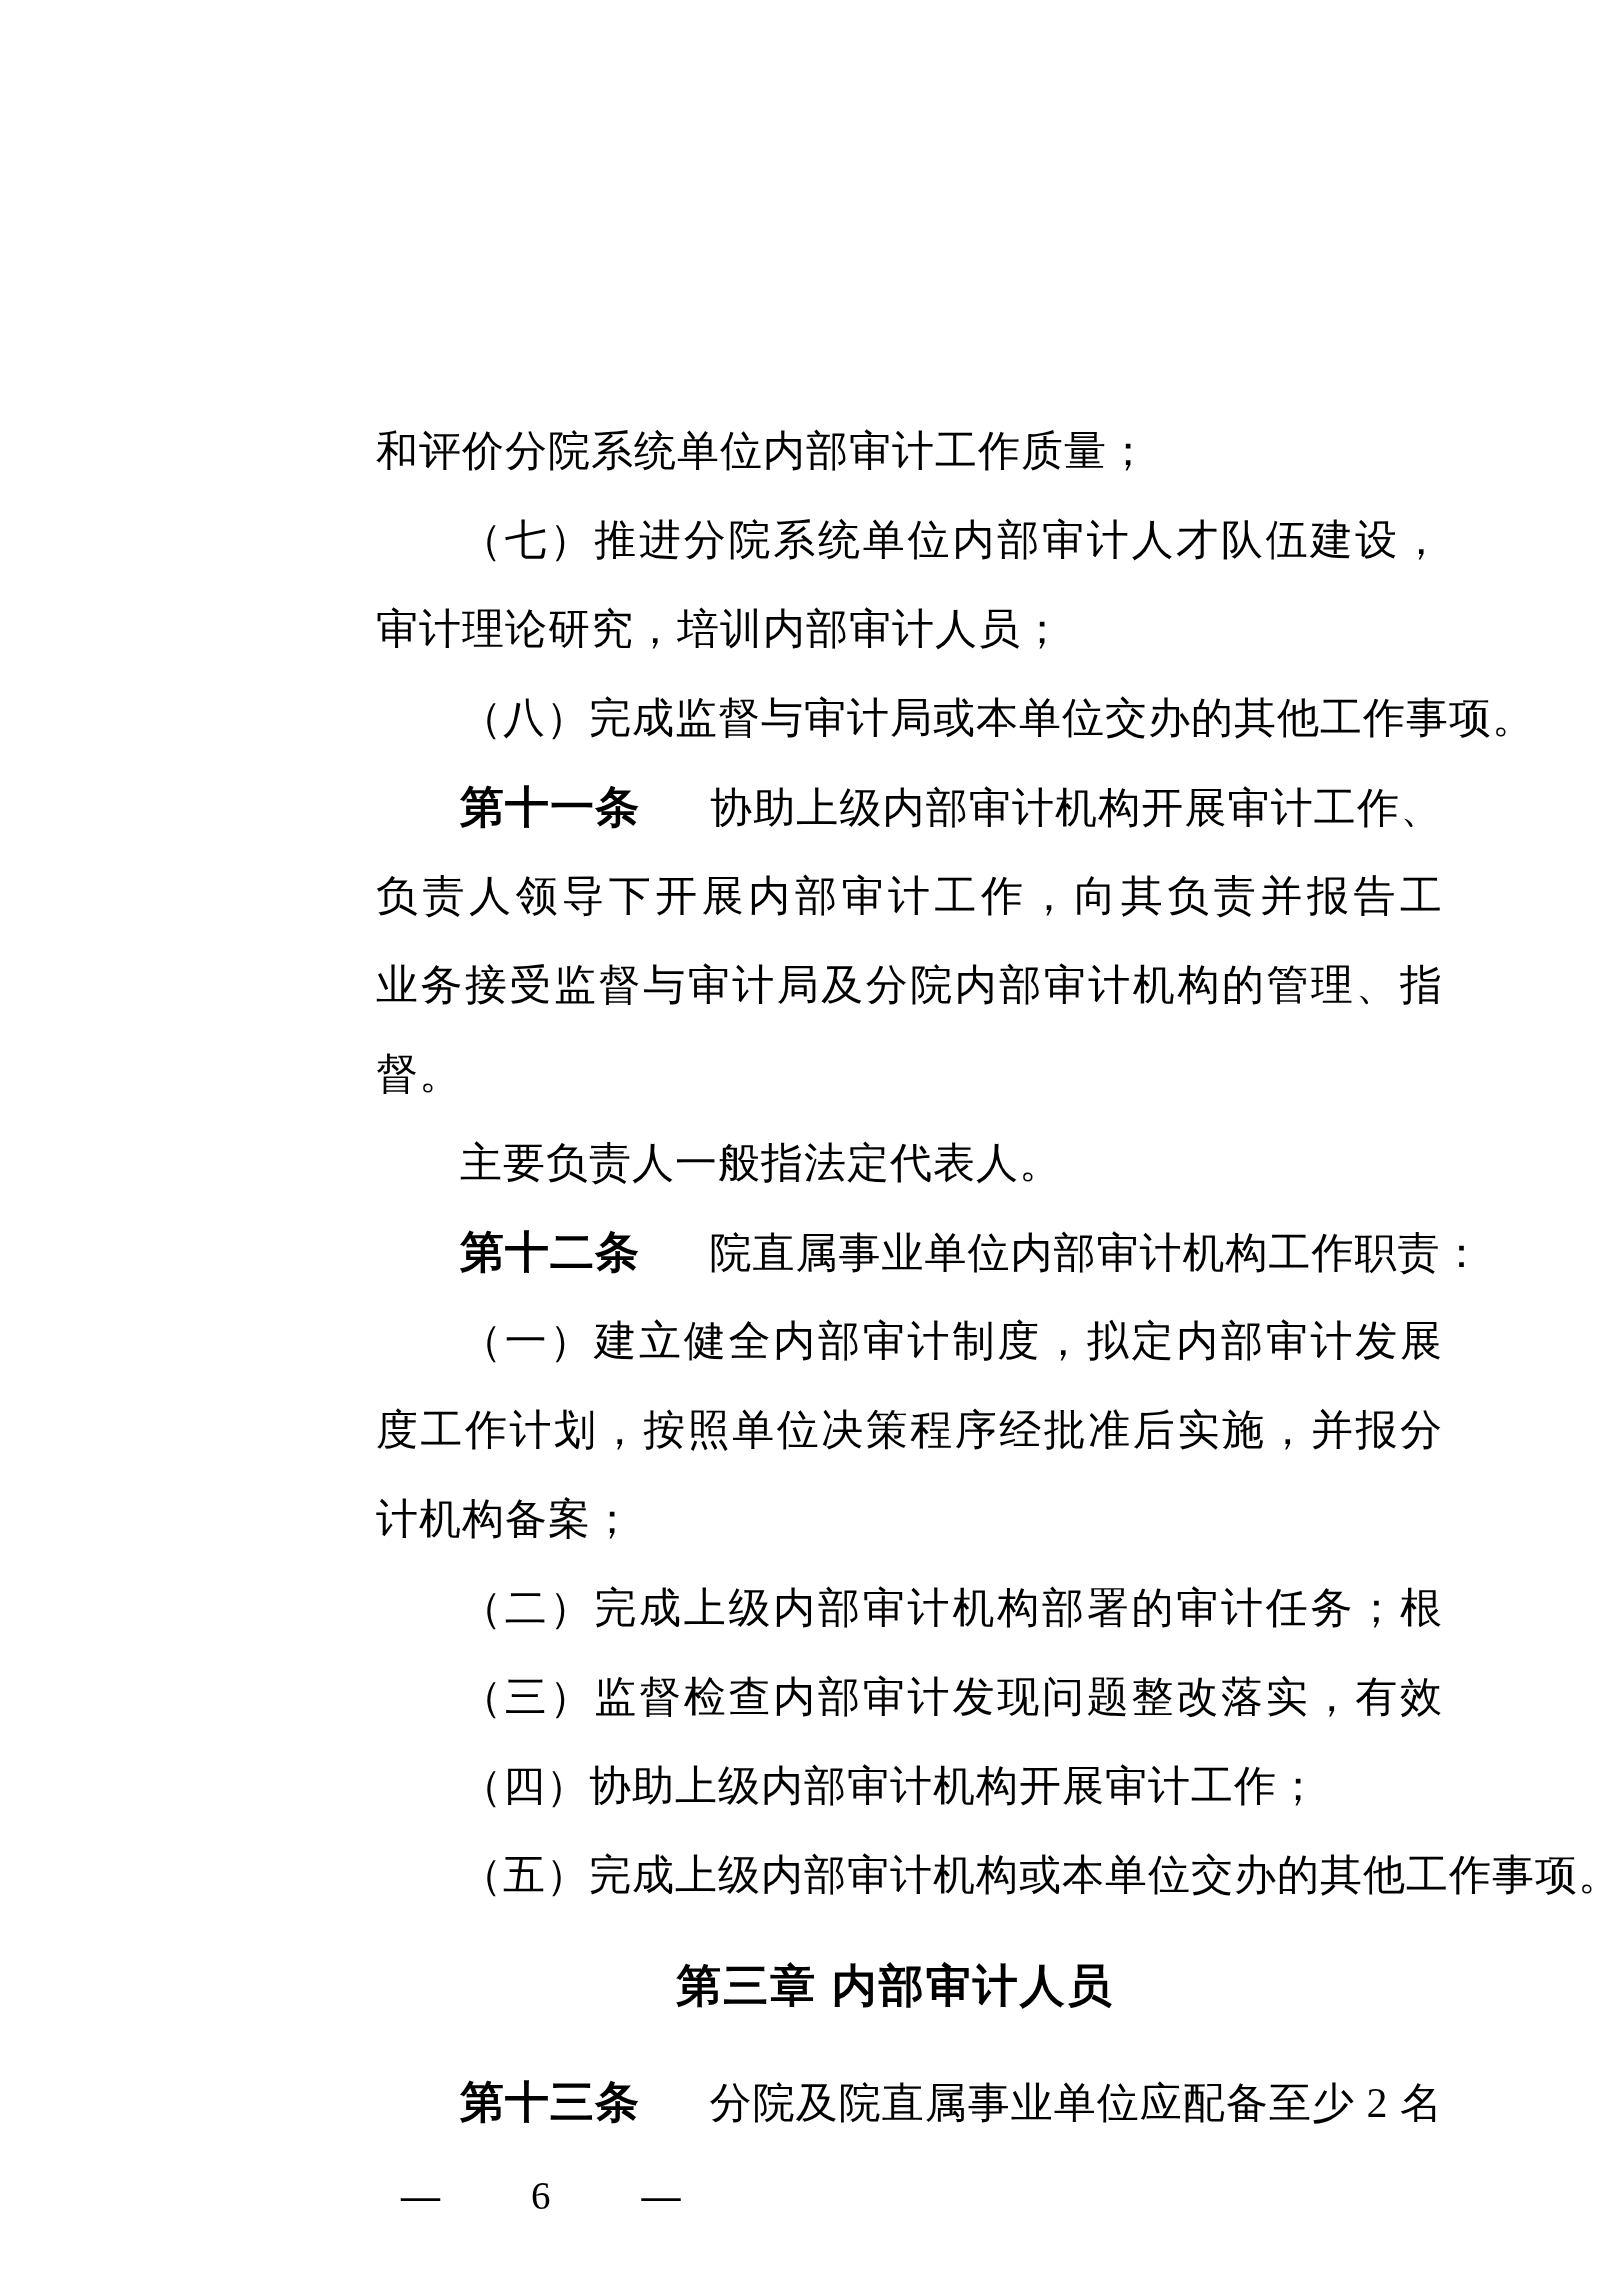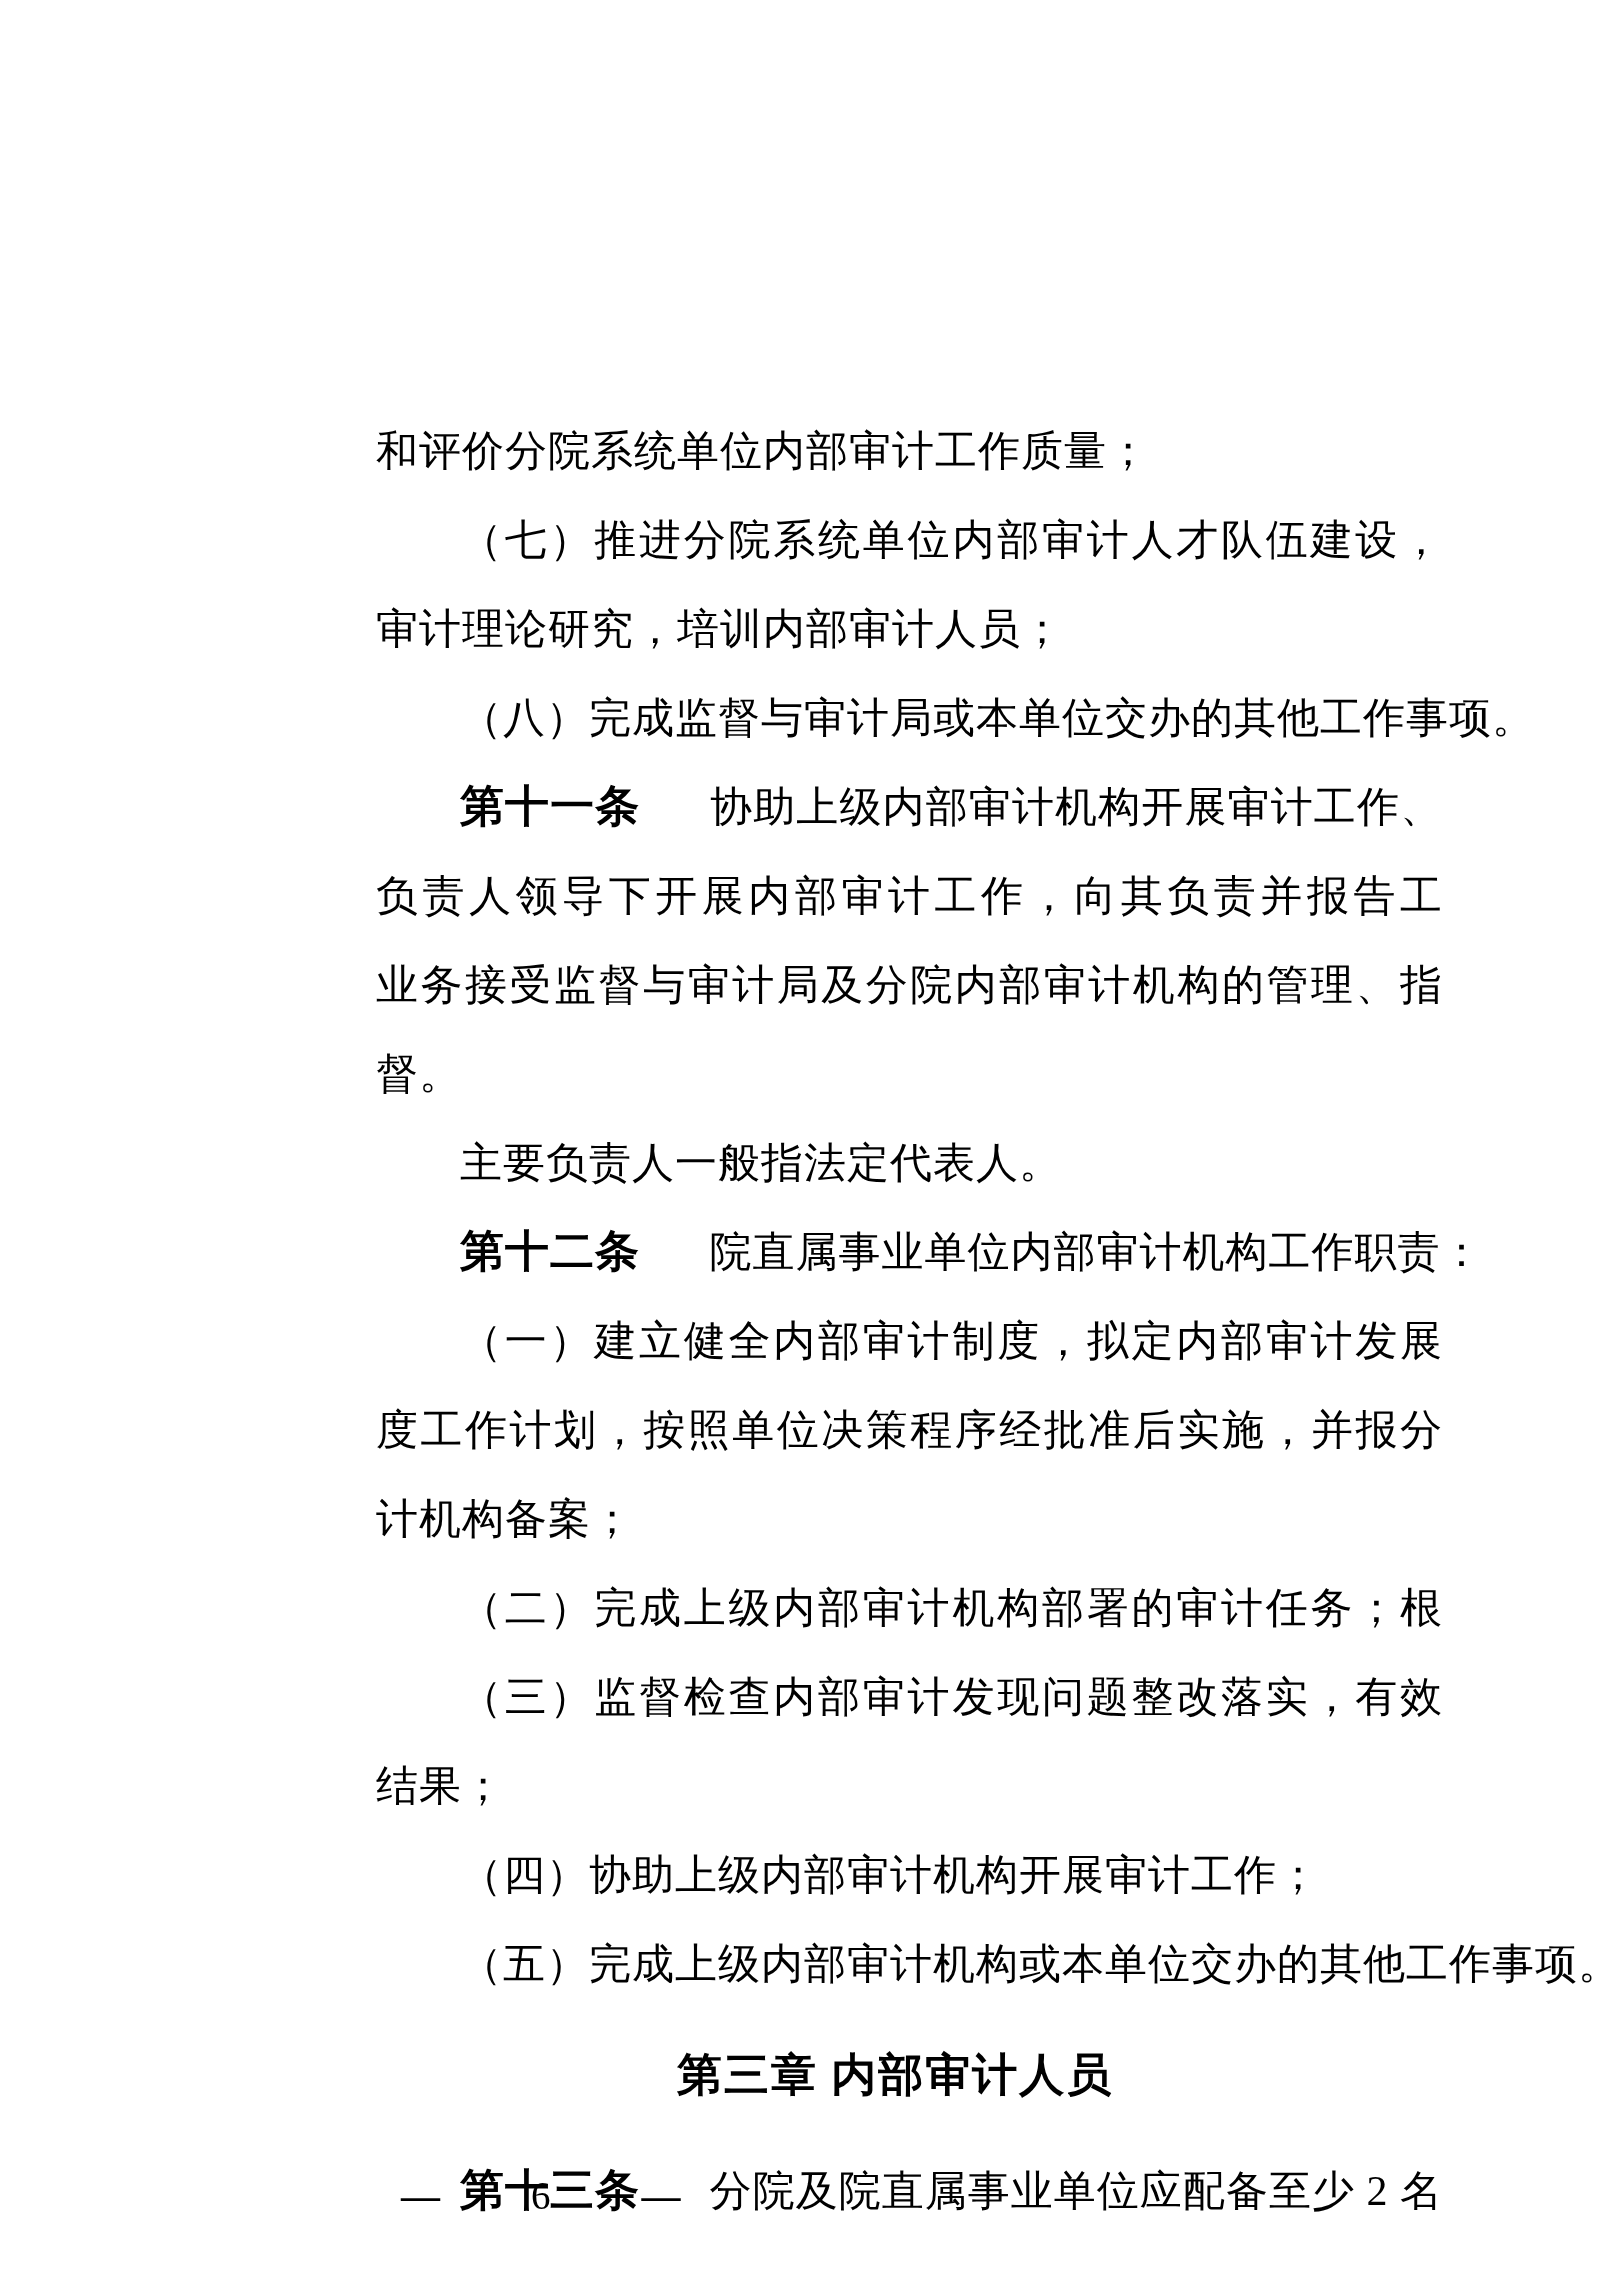--- a/index.html
+++ b/index.html
@@ -35,21 +35,21 @@
   .line.justify {
     white-space: normal;
     overflow: hidden;
     text-align: justify;
     text-align-last: justify;
     -moz-text-align-last: justify;
     text-justify: inter-character;
   }
   .seg-bold {
     font-weight: 700;
-    font-family: Liberation Serif, serif;
+    font-family: Liberation Sans, sans-serif;
     font-size: 44px;
   }
   .chapter-heading {
     margin-top: 35px;
     margin-bottom: 40px;
     text-align: right;
     text-align-last: center;
     height: 76px;
     line-height: 76px;
   }
@@ -81,21 +81,20 @@
       <div class="line justify"><span class="seg">负责人领导下开展内部审计工作，向其负责并报告工作。审计</span></div>
       <div class="line justify"><span class="seg">业务接受监督与审计局及分院内部审计机构的管理、指导和监</span></div>
       <div class="line"><span class="seg">督。</span></div>
       <div class="line indent"><span class="seg">主要负责人一般指法定代表人。</span></div>
       <div class="line indent"><span class="seg seg-bold">第十二条</span><span class="seg"> 院直属事业单位内部审计机构工作职责：</span></div>
       <div class="line indent justify"><span class="seg">（一）建立健全内部审计制度，拟定内部审计发展规划和年</span></div>
       <div class="line justify"><span class="seg">度工作计划，按照单位决策程序经批准后实施，并报分院内部审</span></div>
       <div class="line"><span class="seg">计机构备案；</span></div>
       <div class="line indent justify"><span class="seg">（二）完成上级内部审计机构部署的审计任务；根据风险状</span></div>
       <div class="line indent justify"><span class="seg">（三）监督检查内部审计发现问题整改落实，有效运用审计</span></div>
-      <div class="line"><span class="seg">结果；</span></div>
       <div class="line indent"><span class="seg">（四）协助上级内部审计机构开展审计工作；</span></div>
       <div class="line indent"><span class="seg">（五）完成上级内部审计机构或本单位交办的其他工作事项。</span></div>
       <div class="line chapter-heading"><span class="seg seg-bold">第三章 内部审计人员</span></div>
       <div class="line indent justify"><span class="seg seg-bold">第十三条</span><span class="seg"> 分院及院直属事业单位应配备至少 2 名专职内</span></div>
     </div>
   <div class="page-footer">
     <span class="dash">—</span>
     <span class="pnum">6</span>
     <span class="dash">—</span>
   </div>

